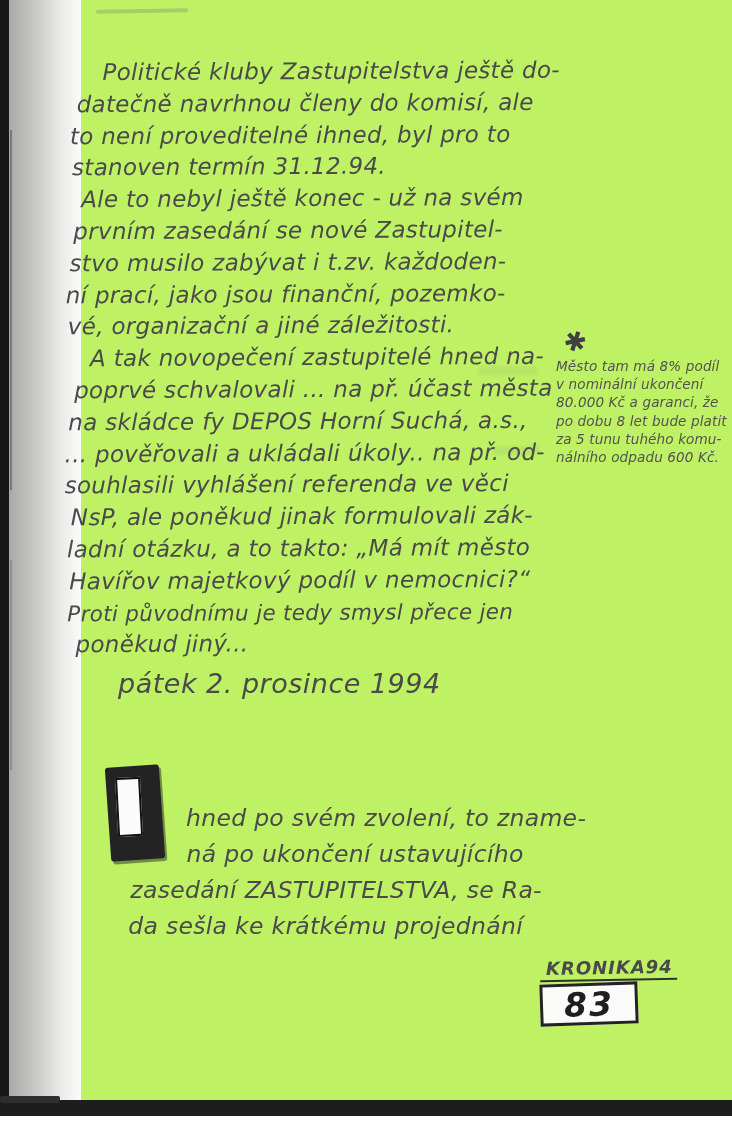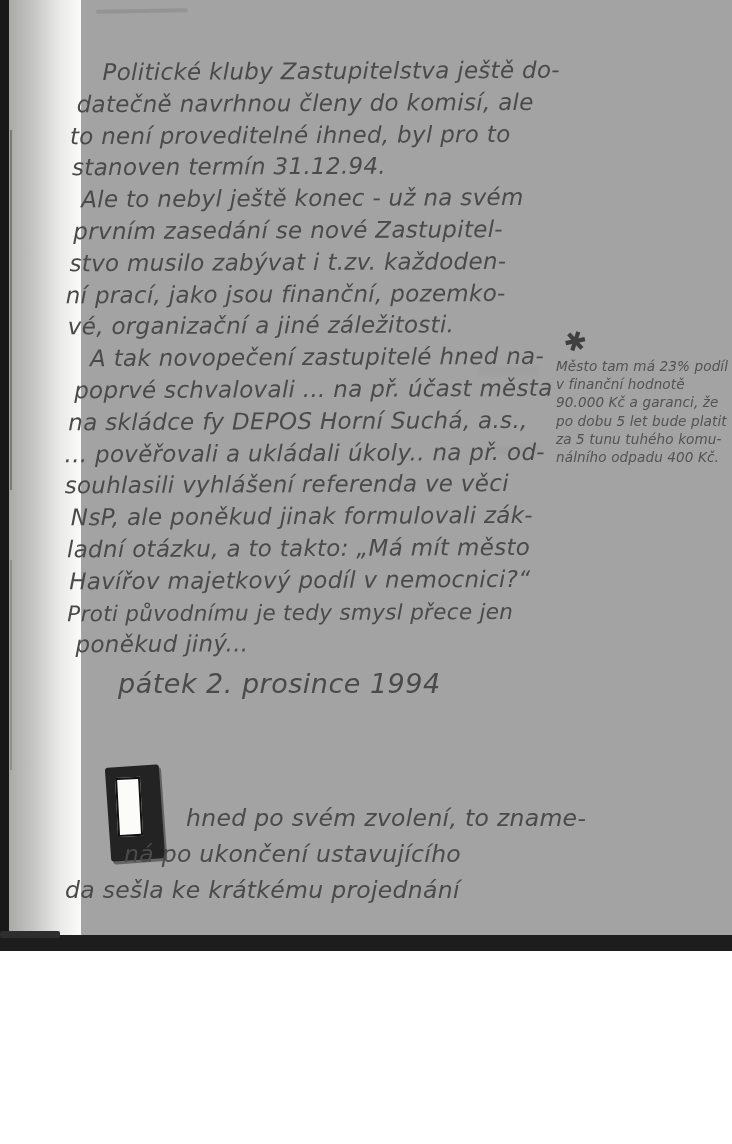--- a/index.html
+++ b/index.html
@@ -1,18 +1,18 @@
 <!DOCTYPE html>
 <html><head>
 <meta charset="utf-8">
 <style>
   html,body{margin:0;padding:0;background:#ffffff;}
   .page{
-    position:relative;width:732px;height:951px;overflow:hidden;
-    background:#a3a3a3;font-family:"DejaVu Sans",sans-serif;
+    position:relative;width:732px;height:1116px;overflow:hidden;
+    background:#bef264;font-family:"DejaVu Sans",sans-serif;
   }
   
   .binding{position:absolute;left:0;top:0;width:9px;height:100%;background:#181818;}
   .gutter{position:absolute;left:9px;top:0;width:72px;height:100%;
     background:linear-gradient(90deg,#a9a9a7 0%,#c6c6c4 35%,#e9e9e7 70%,#fbfbfa 100%);}
   .gutter-line{position:absolute;left:10px;top:130px;width:2px;height:360px;background:rgba(70,70,70,.5);}
   .gutter-line2{position:absolute;left:10px;top:560px;width:2px;height:210px;background:rgba(90,90,90,.35);}
   .bottom-band{position:absolute;left:0;bottom:0;width:100%;height:16px;background:#1d1d1d;}
   .bottom-blob{position:absolute;left:0;bottom:13px;width:60px;height:7px;background:#2e2e2e;border-radius:2px;}
   .top-smudge{position:absolute;left:96px;top:9px;width:92px;height:4px;background:rgba(110,110,110,.28);
@@ -31,21 +31,21 @@
   .heading .t2{font-size:27px;font-style:italic;margin-left:18px;margin-top:-4px;letter-spacing:.5px;}
 
   
   .dropcap{position:absolute;left:108px;top:766px;width:54px;height:94px;
     background:#232323;transform:rotate(-4deg);border-radius:3px;
     box-shadow:2px 3px 0 rgba(40,40,40,.5);}
   .dropcap .hole{position:absolute;left:9px;top:11px;width:21px;height:55px;background:#fbfbfa;
     border:2px solid #111;transform:rotate(1deg);}
 
   .sec-body{position:absolute;left:64px;top:800px;font-size:23.5px;line-height:36px;}
-  .sec-body .ln{height:36px;}
+  .sec-body .ln{height:36px;text-align:center;}
 
   .margin-note{position:absolute;left:556px;top:326px;color:#585858;}
   .margin-note .star{font-size:27px;color:#3f3f3f;display:inline-block;transform:rotate(18deg);
     margin-left:8px;font-style:normal;}
   .margin-note .nln{font-size:13.6px;line-height:18.2px;font-style:italic;letter-spacing:.1px;white-space:nowrap;color:#525252;}
 
   .footer{position:absolute;left:540px;top:957px;color:#2f2f2f;}
   .footer .book{font-size:18px;font-weight:bold;font-style:italic;letter-spacing:1px;
     border-bottom:2px solid #2f2f2f;display:inline-block;padding:0 4px 1px 6px;transform:rotate(-1deg);}
   .footer .pagebox{width:92px;height:36px;border:3px solid #232323;margin-top:2px;
@@ -84,39 +84,40 @@
     <div class="ln" style="margin-left:0px">souhlasili vyhlášení referenda ve věci</div>
     <div class="ln" style="margin-left:6px">NsP, ale poněkud jinak formulovali zák-</div>
     <div class="ln" style="margin-left:2px">ladní otázku, a to takto: „Má mít město</div>
     <div class="ln" style="margin-left:4px">Havířov majetkový podíl v nemocnici?“</div>
     <div class="ln" style="margin-left:2px;font-size:21.5px">Proti původnímu je tedy smysl přece jen</div>
     <div class="ln" style="margin-left:10px">poněkud jiný...</div>
   </div>
 
   <div class="margin-note">
     <div class="star">✱</div>
-    <div class="nln">Město tam má 23% podíl</div>
-    <div class="nln">v finanční hodnotě</div>
-    <div class="nln">90.000 Kč a garanci, že</div>
-    <div class="nln">po dobu 5 let bude platit</div>
+    <div class="nln">Město tam má 8% podíl</div>
+    <div class="nln">v nominální ukončení</div>
+    <div class="nln">80.000 Kč a garanci, že</div>
+    <div class="nln">po dobu 8 let bude platit</div>
     <div class="nln">za 5 tunu tuhého komu-</div>
-    <div class="nln">nálního odpadu 400 Kč.</div>
+    <div class="nln">nálního odpadu 600 Kč.</div>
   </div>
 
   <div class="heading">
     <div class="t2 hw">pátek 2. prosince 1994</div>
   </div>
 
   <div class="dropcap">
     <div class="hole"></div>
   </div>
 
   <div class="sec-body hw">
     <div class="ln" style="margin-left:122px">hned po svém zvolení, to zname-</div>
     <div class="ln" style="margin-left:60px">ná po ukončení ustavujícího</div>
+    <div class="ln" style="margin-left:22px">zasedání ZASTUPITELSTVA, se Ra-</div>
     <div class="ln" style="margin-left:1px">da sešla ke krátkému projednání</div>
   </div>
 
   <div class="footer">
     <div class="book hw" style="font-style:italic">KRONIKA94</div>
     <div class="pagebox">
       <span class="pagenum">83</span>
     </div>
   </div>
 

